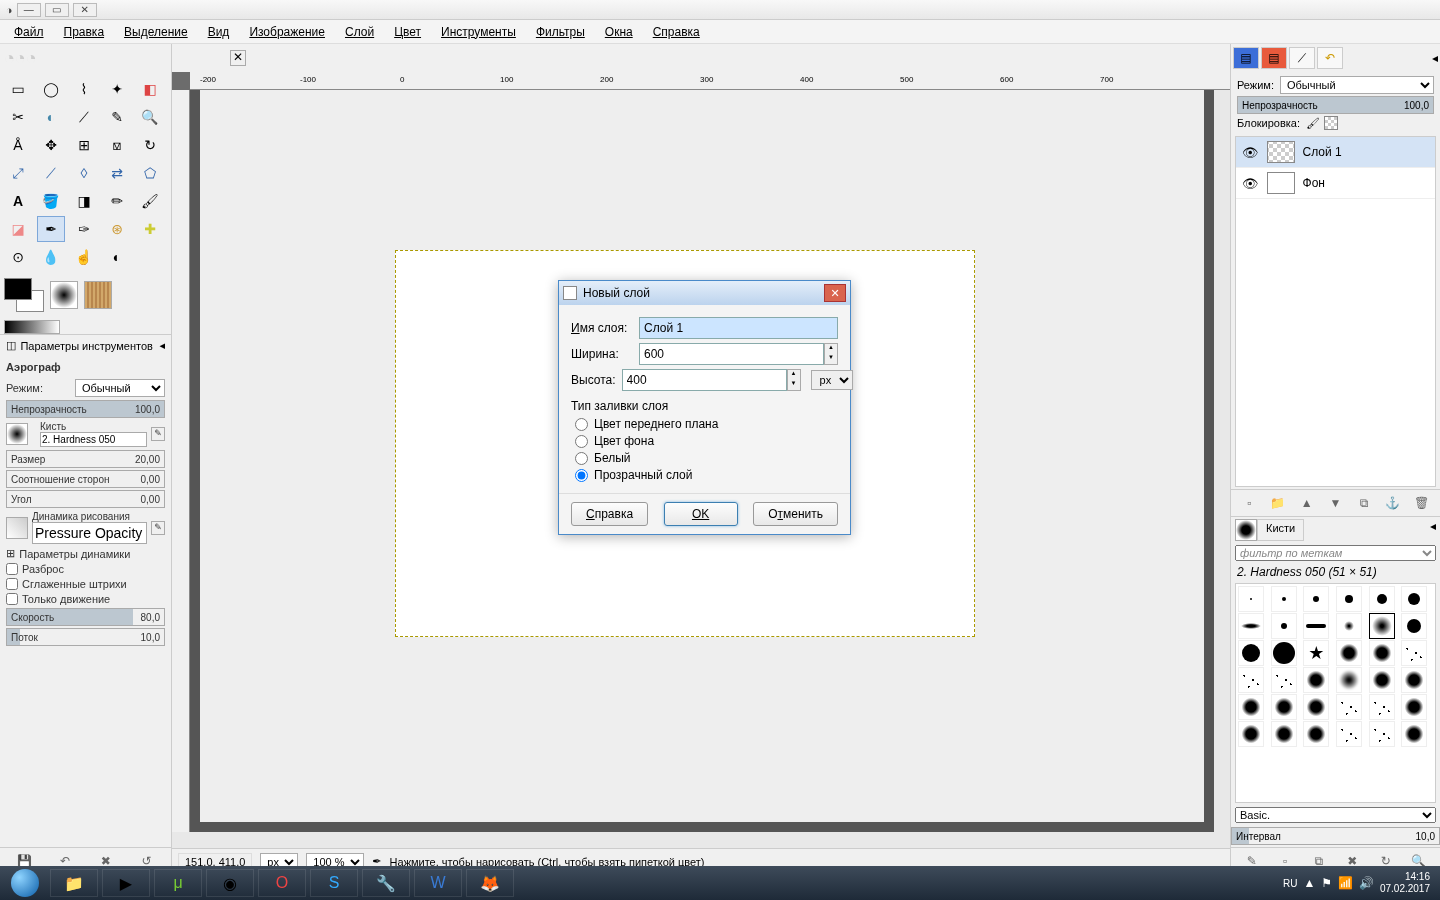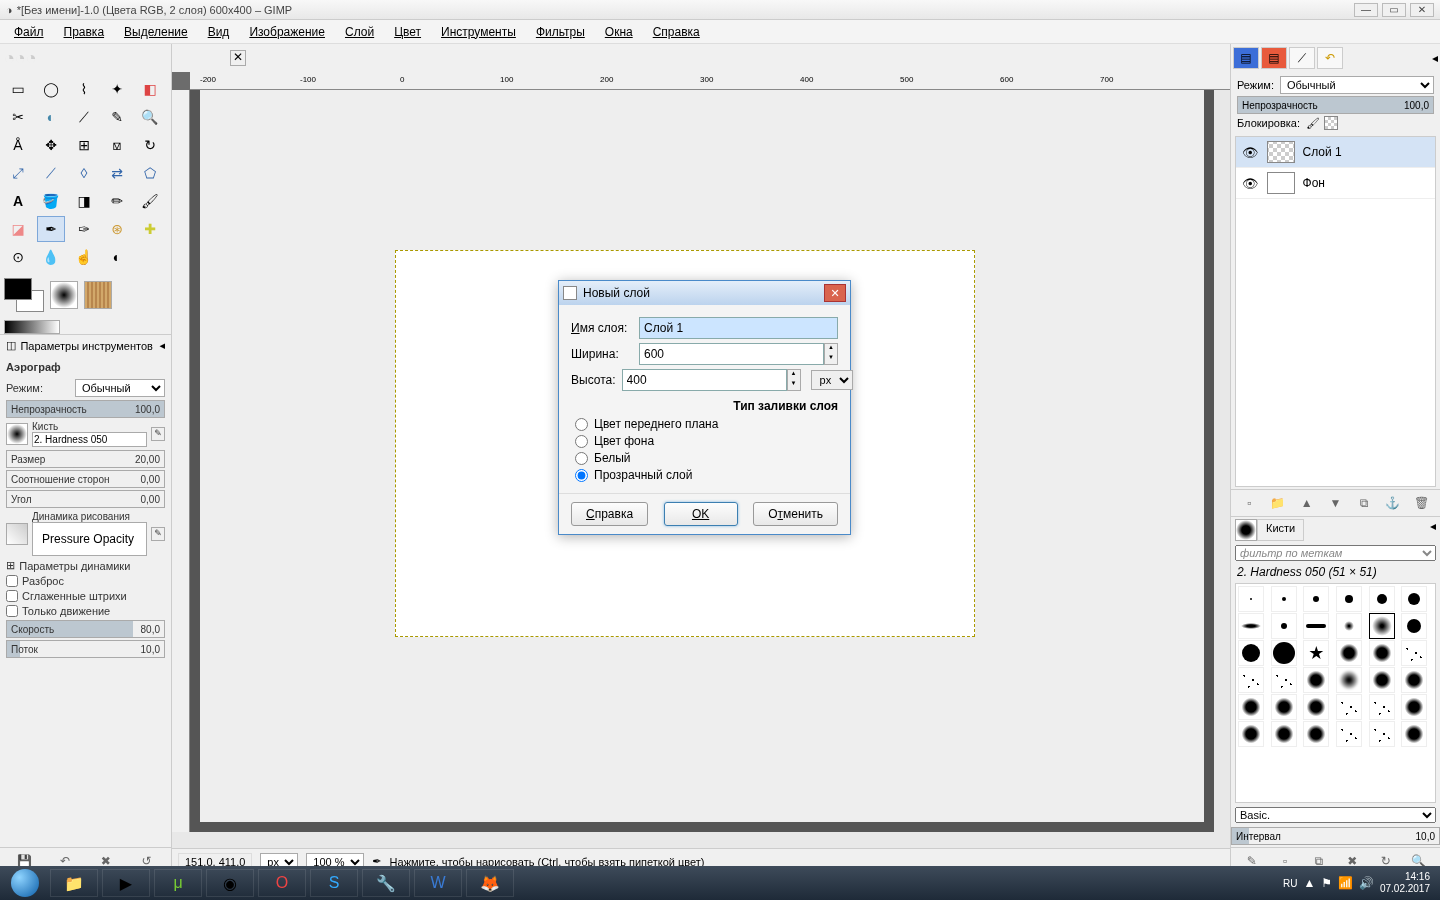--- a/index.html
+++ b/index.html
@@ -109,41 +109,40 @@
 .dlg-prev{ width: 32px; height: 26px; background:#fff; border:1px solid #888; margin-left:auto;}
 .form-row{ display:flex; align-items:center; margin: 4px 0; gap: 6px;}
 .form-row label{ width: 62px; font-size: 12px;}
 .form-row input[type=text], .form-row .spinbox{ flex:1; border: 1px solid #8aa; padding: 3px 4px; font-size: 12px; background:#fff;}
 .form-row input.hl{ background: #cce5ff;}
 .spin-wrap{ flex:1; display:flex;}
 .spinbox{ flex:1;}
 .spin-btns{ width:14px; display:flex; flex-direction:column; border:1px solid #aaa;}
 .spin-btns div{ flex:1; font-size:6px; text-align:center; background:#f0f0f0;}
 .unit-sel{ border:1px solid #aaa; padding: 2px 4px; font-size: 11px; margin-left: 4px;}
-.fieldset-label{ font-weight:bold; font-size: 12px; margin: 8px 0 4px 0; display:block;text-align:right;}
+.fieldset-label{ font-weight:normal; font-size: 12px; margin: 8px 0 4px 0; display:block;}
 .radio-row{ display:flex; align-items:center; gap: 6px; margin: 3px 4px; font-size: 12px;}
 .dialog-buttons{ display:flex; gap: 10px; padding: 8px 12px; justify-content: space-between; background: #f4f4f4; border-top: 1px solid #ddd;}
 .dlg-btn{ padding: 4px 14px; border: 1px solid #999; background: linear-gradient(#fdfdfd, #e8e8e8); font-size: 12px; border-radius: 3px; min-width: 74px;}
 .dlg-btn.primary{ border: 1px solid #3c7fb1; box-shadow: 0 0 3px #7db6e2;}
 
 
 .taskbar{ position:absolute; bottom: 0; left: 0; right: 0; height: 34px; background: linear-gradient(#3e4b5a, #1e2a38); display:flex; align-items:center; padding: 0 2px;}
 .start{ width: 46px; height: 30px; display:flex; align-items:center; justify-content:center;}
 .start-orb{ width:28px; height:28px; border-radius:50%; background: radial-gradient(circle at 30% 30%, #8fd4ff, #0a5da8);}
 .task-item{ width: 48px; height: 28px; margin: 0 2px; border: 1px solid rgba(255,255,255,0.1); display:flex; align-items:center; justify-content:center; font-size: 16px;}
 .tray{ margin-left:auto; display:flex; align-items:center; gap: 6px; padding-right: 8px; color:#fff; font-size:10px;}
 .tray-icon{ font-size:12px;}
 .clock{ text-align:right; line-height: 12px;}
 </style>
 </head>
 <body>
 
 <div class="titlebar">
   <span style="margin-right:4px;">◑</span>
-  <span class="title">*[Без имени]-1.0 (Цвета RGB, 2 слоя) 600x400 – GIMP</span>
   <div class="window-controls">
     <div class="winbtn">—</div>
     <div class="winbtn">▭</div>
     <div class="winbtn">✕</div>
   </div>
 </div>
 
 <div class="menubar">
   <span><u>Файл</u></span>
   <span><u>Правка</u></span>
@@ -223,21 +222,21 @@
       <div class="opt-row">
         <span class="opt-label">Режим:</span>
         <select class="opt-select" style="width:90px;"><option>Обычный</option></select>
       </div>
       <div class="slider-bar full">
         <span>Непрозрачность</span>
           <span>100,0</span>
       </div>
       <div class="opt-row">
         <div class="brush-preview" style="width:22px;height:22px;"></div>
-        <div style="flex:1;margin-left:4px;">
+        <div style="flex:1;margin-left:12px;">
           <div style="font-size:10px;">Кисть</div>
           <input type="text" style="width: 100%; border: 1px solid rgb(170, 170, 170); font-size: 10px; padding: 1px;" value="2. Hardness 050">
         </div>
         <div class="reset-icon">✎</div>
       </div>
       <div class="slider-bar none">
           <span>Размер</span>
           <span>20,00</span>
         </div>
       <div class="slider-bar none">
@@ -245,21 +244,21 @@
           <span>0,00</span>
         </div>
       <div class="slider-bar none">
           <span>Угол</span>
           <span>0,00</span>
         </div>
       <div class="opt-row">
         <div style="width:22px;height:22px;border:1px solid #aaa;background:linear-gradient(45deg,#fff,#ccc);"></div>
         <div style="flex:1;margin-left:4px;">
           <div style="font-size:10px;">Динамика рисования</div>
-          <input type="text" style="width: 100%; border: 1px solid rgb(170, 170, 170); font-size: 12px; padding: 9px;" value="Pressure Opacity">
+          <input type="text" style="width: 100%; border: 1px solid rgb(170, 170, 170); font-size: 14px; padding: 2px;" value="Pressure Opacity">
         </div>
         <div class="reset-icon">✎</div>
       </div>
       <div class="chk">
           <span>⊞</span>
           <span>Параметры динамики</span>
         </div>
       <div class="chk">
           <input type="checkbox" style="">
           <span>Разброс</span>

